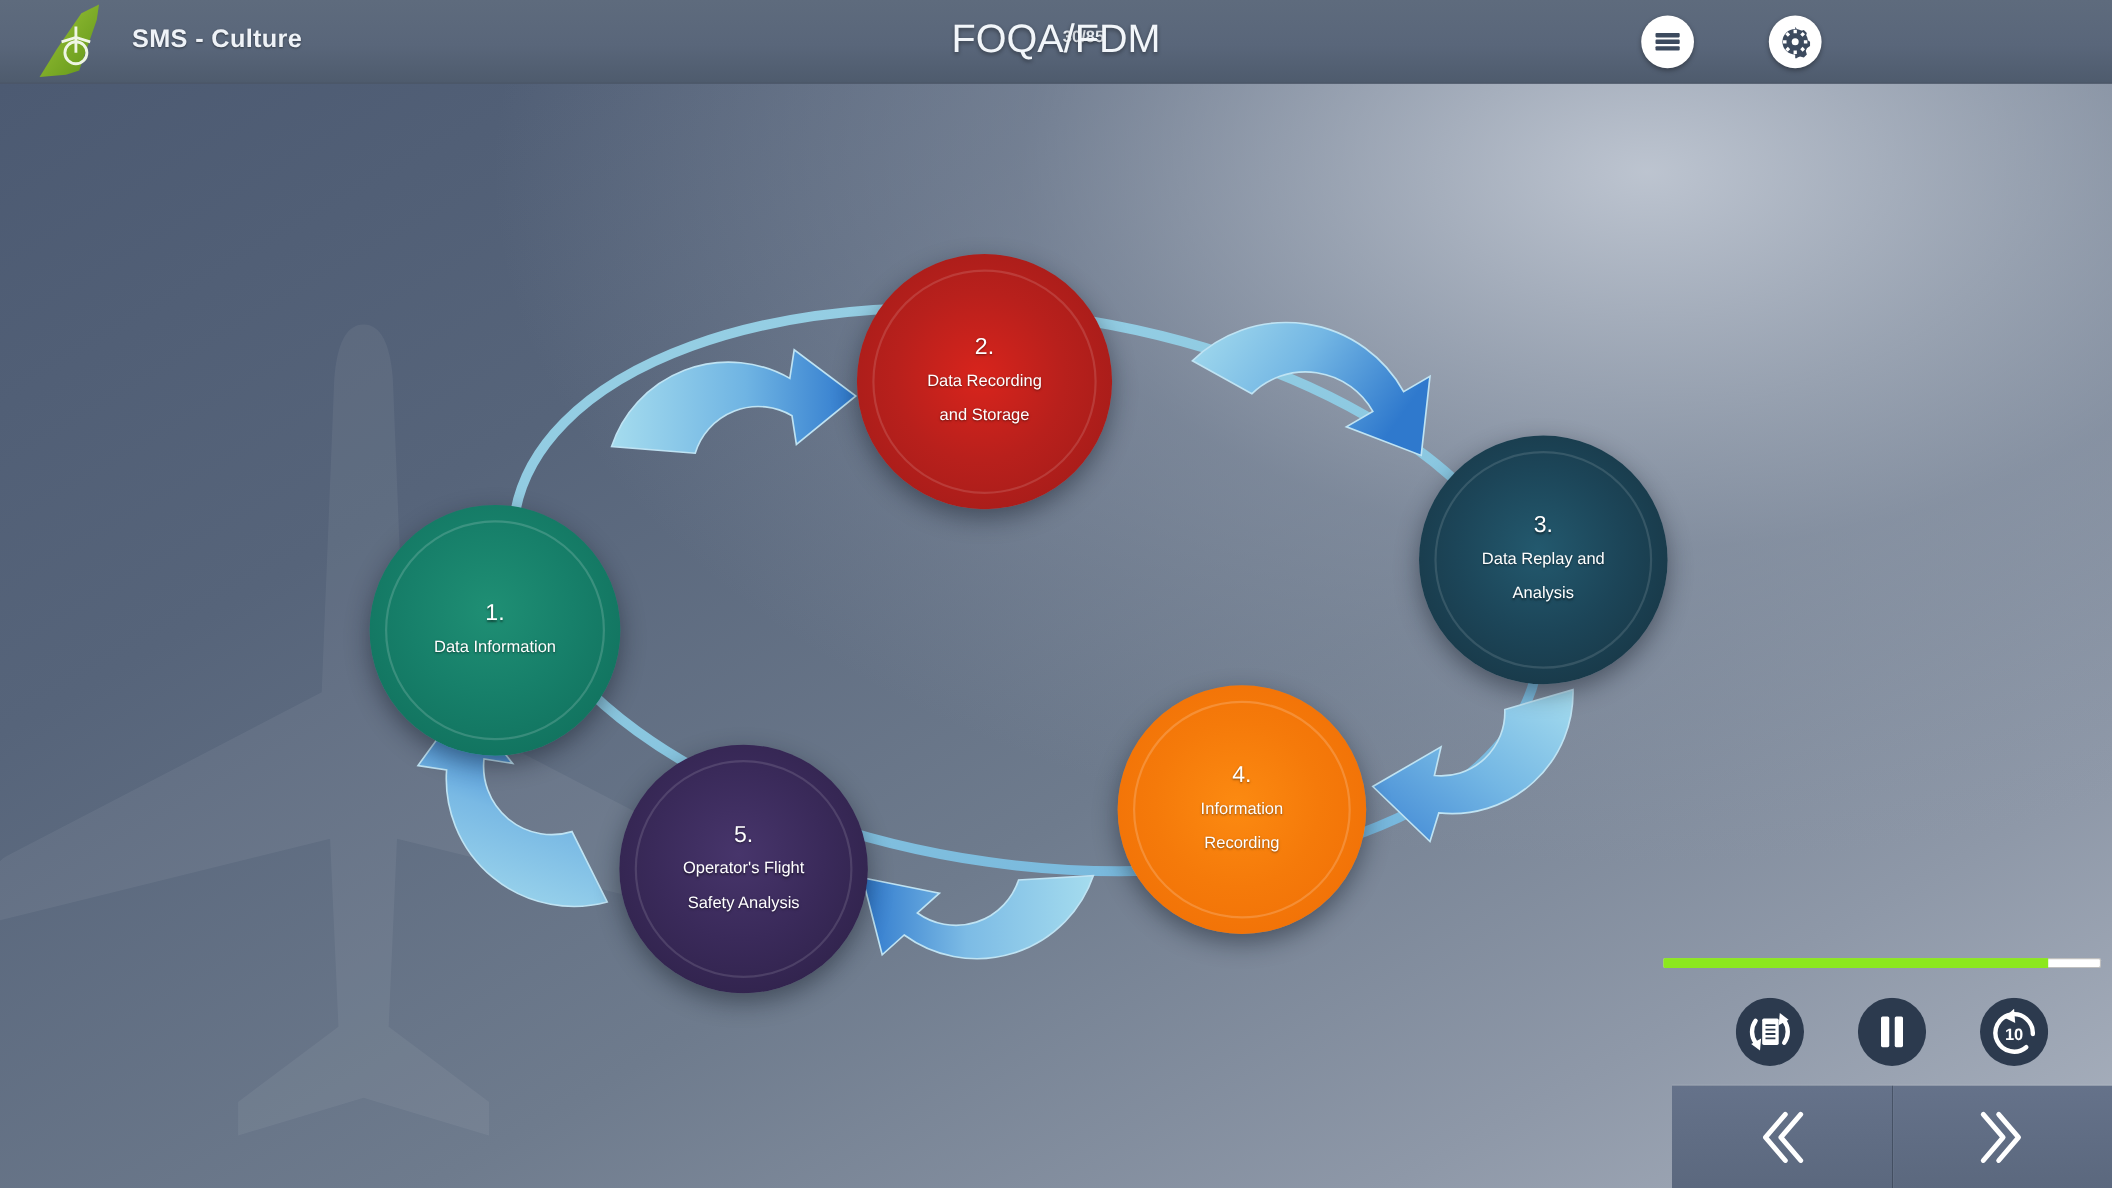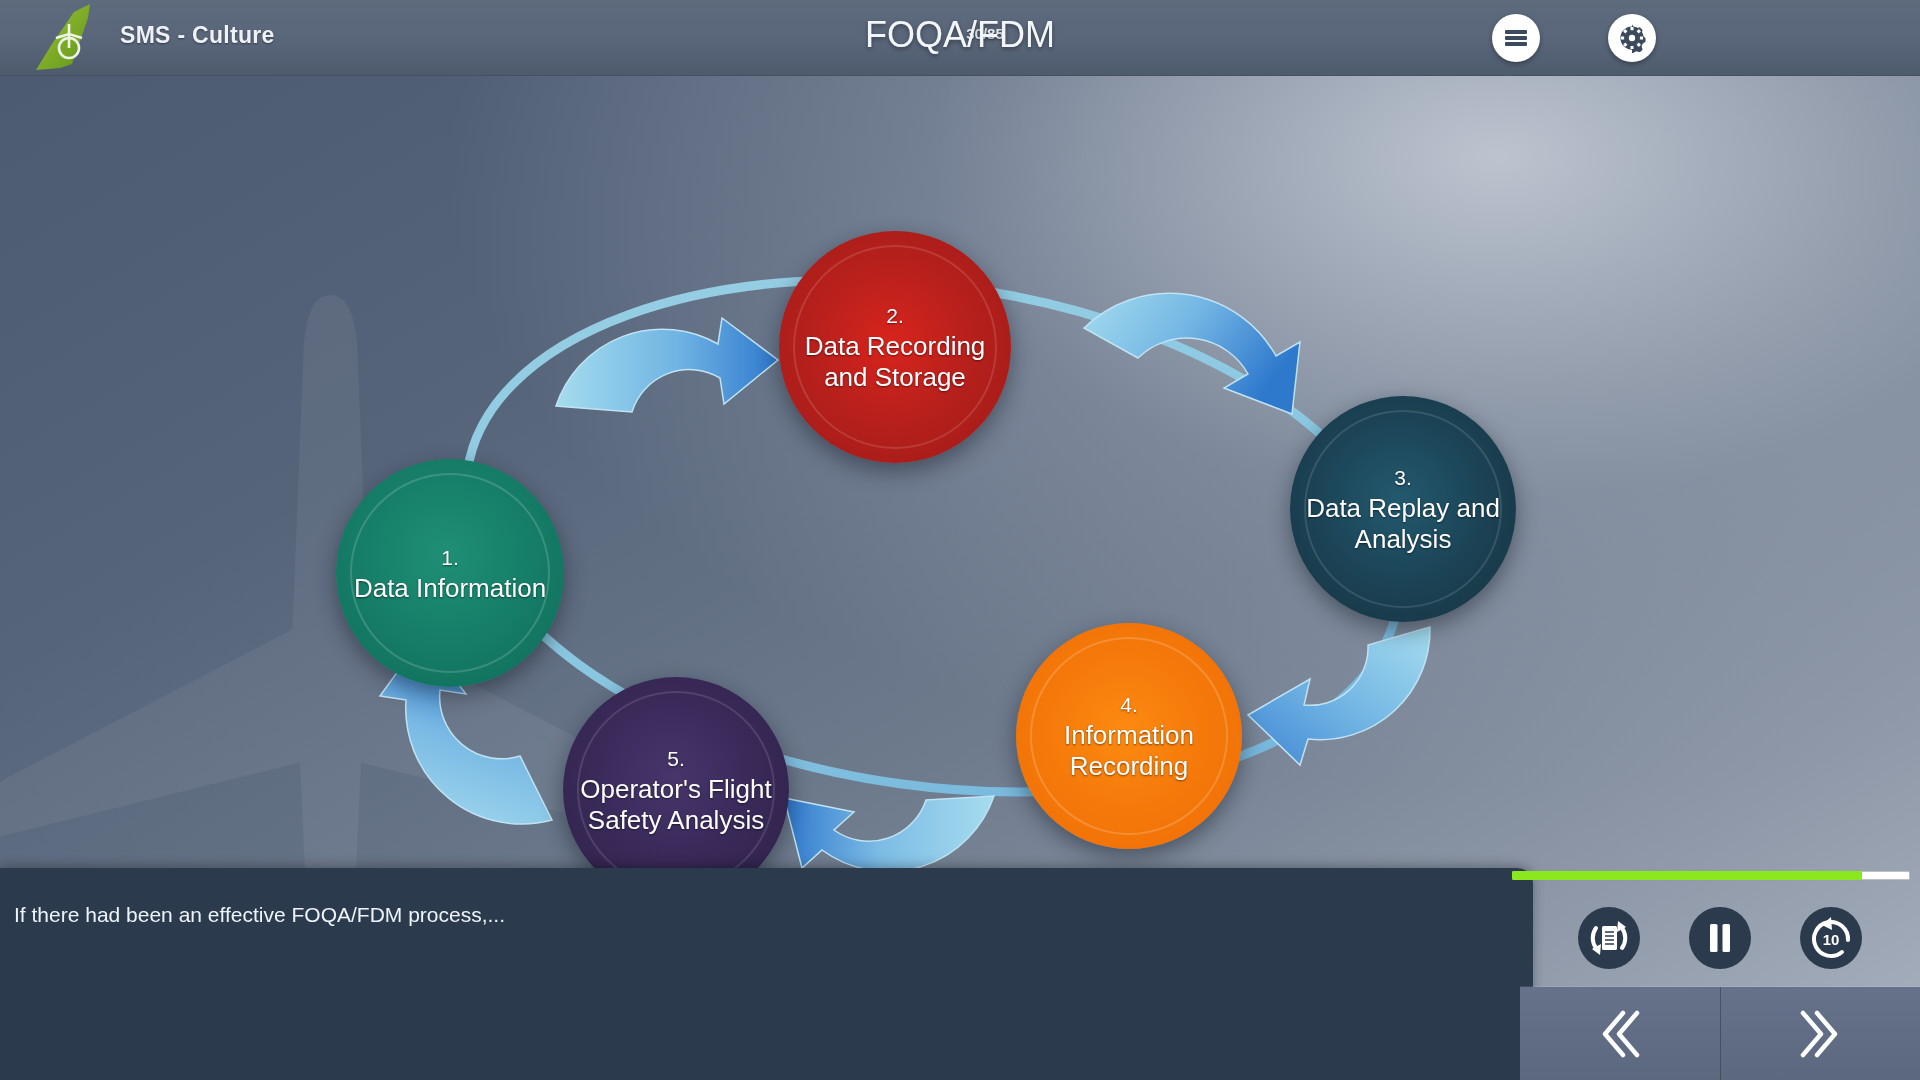--- a/index.html
+++ b/index.html
@@ -58,21 +58,21 @@
   .diagram { position:absolute; left:0; top:0; width:1920px; height:1004px; }
 
   
   .node {
     position:absolute; border-radius:50%;
     display:flex; flex-direction:column; align-items:center; justify-content:center;
     text-align:center; color:#fff; cursor:pointer;
     box-shadow:0 8px 22px rgba(15,22,34,.45);
   }
   .node .num { font-size:21px; line-height:30px; text-shadow:0 1px 2px rgba(0,0,0,.5); }
-  .node .lbl { font-size:26px; line-height:31px; text-shadow:0 1px 2px rgba(0,0,0,.5); padding:0 12px; }
+  .node .lbl { font-size:15px; line-height:31px; text-shadow:0 1px 2px rgba(0,0,0,.5); padding:0 12px; }
   .node .ring {
     position:absolute; left:6%; top:6%; width:88%; height:88%;
     border-radius:50%; pointer-events:none;
   }
 
   .n1 { left:336px; top:383px; width:228px; height:228px;
         background:radial-gradient(circle at 48% 42%, #1f8f74 0%, #17806a 42%, #0e6b58 100%); }
   .n1 .ring { border:2px solid rgba(255,255,255,.16); }
   .n2 { left:779px; top:155px; width:232px; height:232px;
         background:radial-gradient(circle at 48% 48%, #d8241c 0%, #b8201c 45%, #9c1a18 100%); }
@@ -275,23 +275,20 @@
     </div>
 
     <div class="node n5">
       <div class="ring"></div>
       <div class="num">5.</div>
       <div class="lbl">Operator's Flight</div>
       <div class="lbl">Safety Analysis</div>
     </div>
   </div>
 
-  <div class="caption-bar">
-    <div class="caption-text">If there had been an effective FOQA/FDM process,...</div>
-  </div>
 
   <div class="player">
 
     <div class="progress-track">
       <div class="progress-fill" id="progressFill" style="width: 88%; background: rgb(140, 232, 30);"></div>
     </div>
 
     <div class="ctrl-row">
 
       <div class="ctrl-btn">

